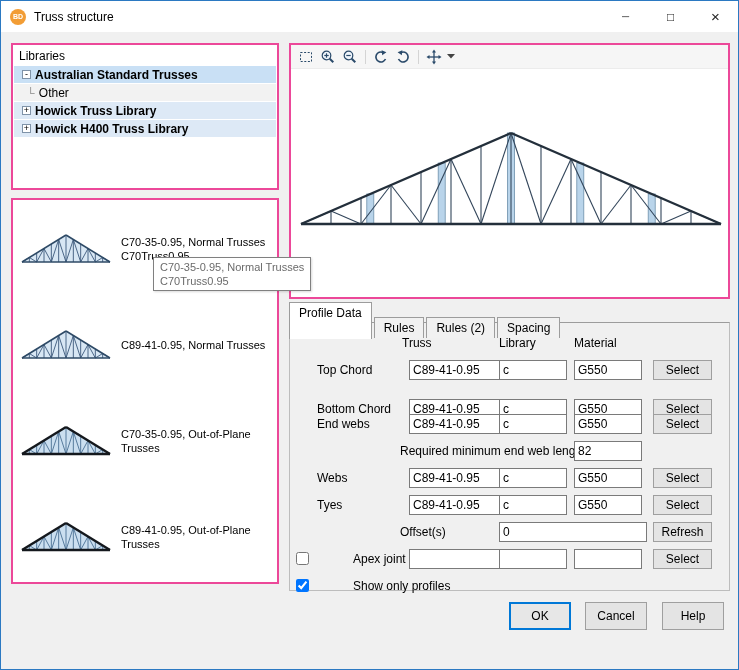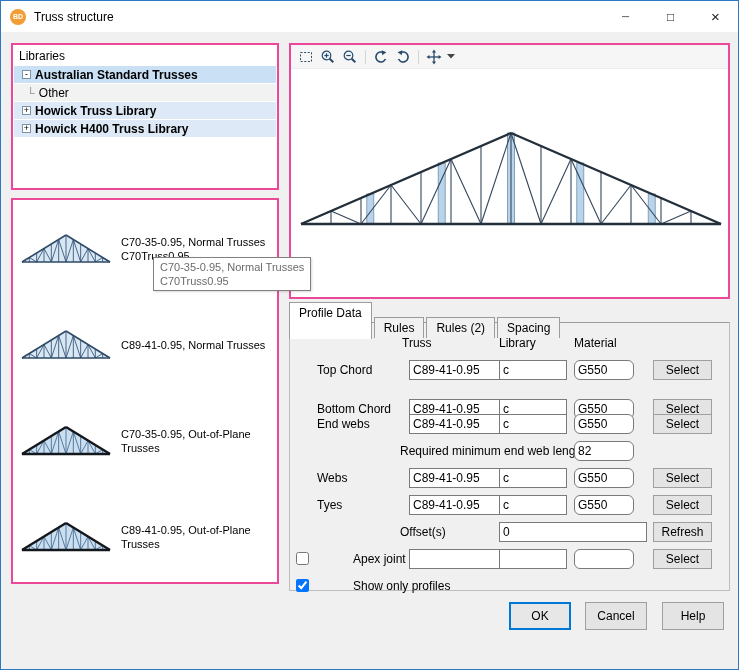--- a/index.html
+++ b/index.html
@@ -67,21 +67,21 @@
 
   
   .fhead { position:absolute; top:13px; font-size:12px; }
   .frow { position:absolute; left:0; width:100%; height:20px; }
   .flabel { position:absolute; left:27px; line-height:20px; white-space:nowrap; }
   .freq-label { position:absolute; left:110px; line-height:20px; white-space:nowrap; }
   .tb { position:absolute; height:20px; border:1px solid #7a7a7a; background:#fff;
         font-family:inherit; font-size:12px; padding:1px 3px; box-sizing:border-box; }
   .fcode { left:110px; width:112px;margin-left:9px; }
   .flib  { left:209px; width:68px; }
-  .fmat  { left:284px; width:60px;border-radius:6px; }
+  .fmat  { left:284px; width:68px; }
   .foffset { left:209px; width:148px; }
   .btn { background:#e4e4e4; border:1px solid #9f9f9f; font-family:inherit; font-size:12px;
          box-sizing:border-box; }
   .fbtn { position:absolute; left:363px; width:59px; height:20px; }
   .cb { position:absolute; left:6px; top:3px; width:13px; height:13px; margin:0; }
   .cb-label { position:absolute; left:24px; line-height:20px;margin-left:39px; }
 
   
   .footer-btn { position:absolute; top:601px; width:62px; height:28px; }
   #ok-btn { left:508px; border:2px solid #0078d7; background:#e7e7e7; }

